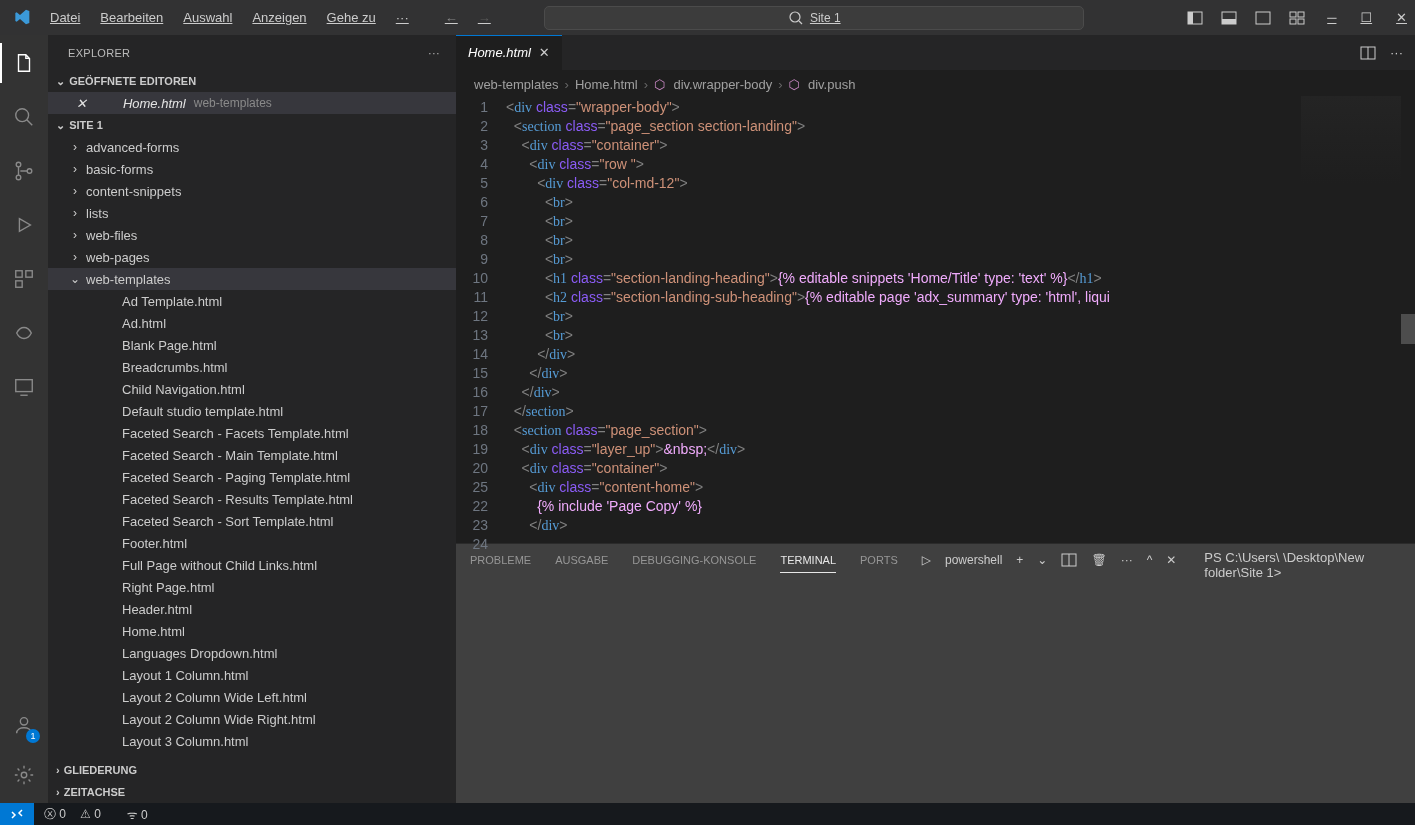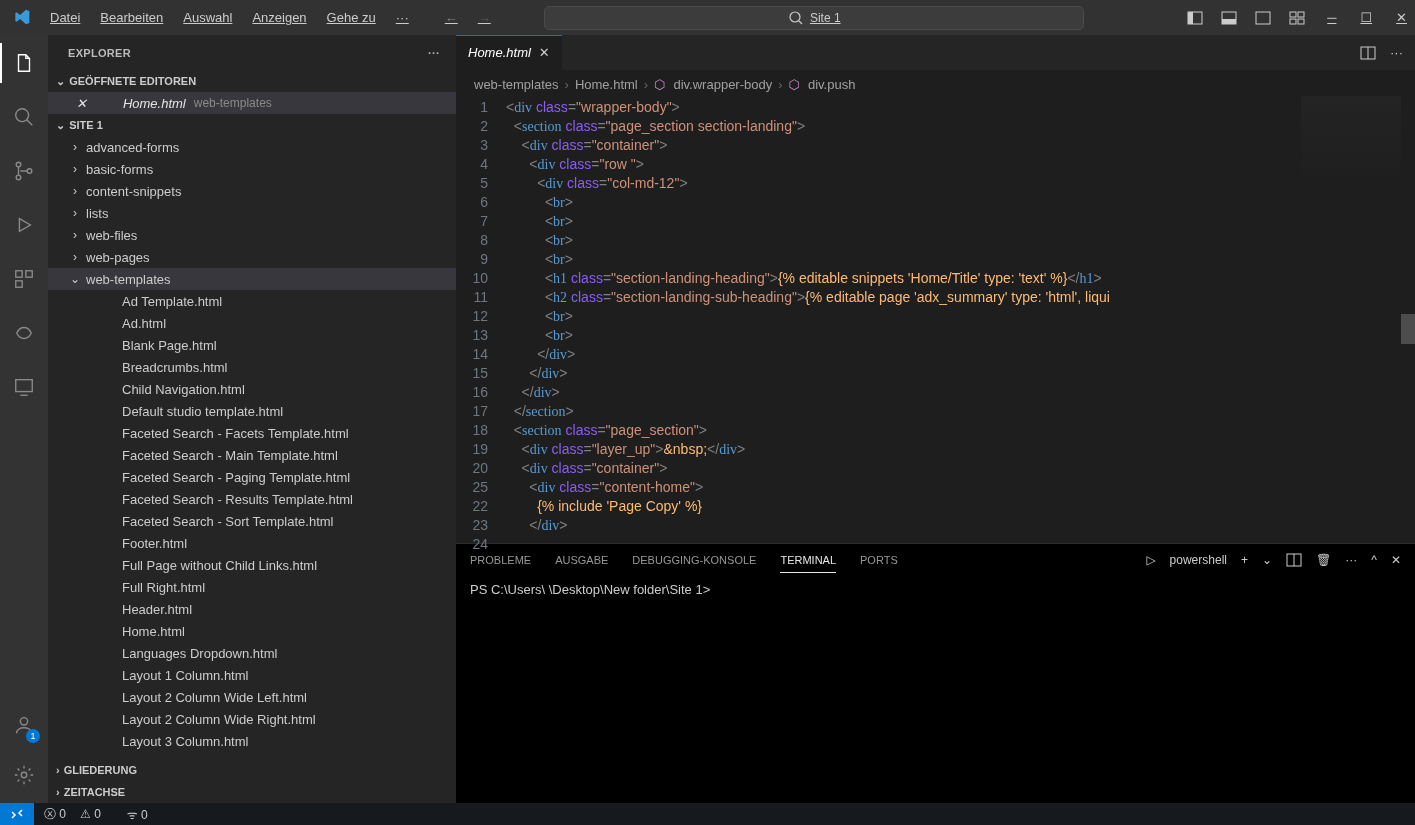--- a/index.html
+++ b/index.html
@@ -13,21 +13,21 @@
 .titlebar .right-icons { display: flex; gap: 18px; margin-left: auto; margin-right: 8px; color: #ccc; }
 .titlebar .win-controls { display: flex; gap: 24px; margin-left: 10px; color: #ccc; }
 .main { flex: 1; display: flex; min-height: 0; }
 .activitybar { width: 48px; background: #333333; display: flex; flex-direction: column; align-items: center; padding-top: 8px; gap: 14px; }
 .activitybar .ab-item { width: 48px; height: 40px; display: flex; align-items: center; justify-content: center; color: #8a8a8a; position: relative; cursor: pointer; }
 .activitybar .ab-item.active { color: #fff; }
 .activitybar .ab-item.active::before { content: ""; position: absolute; left: 0; top: 0; bottom: 0; width: 2px; background: #fff; }
 .activitybar .bottom { margin-top: auto; margin-bottom: 8px; display: flex; flex-direction: column; gap: 10px; align-items: center; }
 .activitybar .badge { position: absolute; bottom: 2px; right: 8px; background: #0078d4; color: #fff; border-radius: 8px; font-size: 9px; width: 14px; height: 14px; display: flex; align-items: center; justify-content: center; }
 .sidebar { width: 408px; background: #252526; display: flex; flex-direction: column; min-height: 0; }
-.sidebar-header { height: 35px; display: flex; align-items: center; justify-content: space-between; padding: 0 16px 0 20px; color: #bbb; font-size: 11px; letter-spacing: 0.3px; font-weight: bold; }
+.sidebar-header { height: 35px; display: flex; align-items: center; justify-content: space-between; padding: 0 16px 0 20px; color: #bbb; font-size: 11px; letter-spacing: 0.3px; }
 .sec-title { height: 22px; display: flex; align-items: center; padding-left: 8px; gap: 4px; font-weight: bold; font-size: 11px; color: #ccc; text-transform: uppercase; cursor: pointer; }
 .sec-title.sub { padding-left: 8px; }
 .open-file-row { height: 22px; display: flex; align-items: center; padding-left: 28px; gap: 8px; background: #37373d; font-style: italic; color: #e4e4e4; }
 .open-file-row .path { color: #8a8a8a; font-style: normal; font-size: 12px; }
 .tree { overflow-y: auto; flex: 1; min-height: 0; }
 .tree-row { height: 22px; display: flex; align-items: center; gap: 4px; color: #ccc; cursor: pointer; }
 .tree-row.selected { background: #37373d; }
 .tree-row .chev { width: 14px; text-align: center; color: #ccc; font-size: 12px; }
 .indent-0 { padding-left: 20px; } .indent-1 { padding-left: 34px; align-items: center; }
 .file-name { padding-left: 40px; }
@@ -39,22 +39,22 @@
 .tabbar .tab-right { margin-left: auto; display: flex; align-items: center; gap: 14px; padding-right: 12px; color: #ccc; }
 .breadcrumbs { height: 24px; display: flex; align-items: center; padding-left: 18px; gap: 6px; font-size: 13px; color: #a0a0a0; margin-top: 2px; }
 .breadcrumbs .sep { color: #666; }
 .breadcrumbs .bc-icon { color: #c586c0; margin-right: 2px; }
 .code-area { flex: 1; display: flex; min-height: 0; position: relative; }
 .gutter { width: 50px; text-align: right; padding-right: 18px; color: #6e7681; font-family: Consolas, monospace; font-size: 14px; line-height: 19px; padding-top: 2px; user-select: none; }
 .code { flex: 1; font-family: Consolas, monospace; font-size: 14px; line-height: 19px; padding-top: 2px; white-space: pre; overflow: hidden; }
 .minimap { position: absolute; right: 14px; top: 0; width: 100px; height: 88px; background: linear-gradient(#2a2a2a,#1e1e1e); opacity: 0.5; }
 .scroll-marker { position: absolute; right: 0; top: 0; bottom: 0; width: 14px; background: #1e1e1e; }
 .scroll-thumb { position: absolute; right: 0; top: 218px; width: 14px; height: 30px; background: #4d4d4d; }
-.tok-p { color: #808080; } .tok-tag { color: #569cd6; font-family: Liberation Serif, serif; } .tok-attr { color: #8b5cf6; } .tok-str { color: #ce9178; } .tok-txt { color: #fdba74; }
-.panel { height: 260px; border-top: 1px solid #2b2b2b; background: #000000; display: flex; flex-direction: column; }
+.tok-p { color: #808080; } .tok-tag { color: #569cd6; font-family: Liberation Serif, serif; } .tok-attr { color: #8b5cf6; } .tok-str { color: #ce9178; } .tok-txt { color: #f0abfc; }
+.panel { height: 260px; border-top: 1px solid #2b2b2b; background: #404040; display: flex; }
 .panel-tabs { height: 32px; display: flex; align-items: center; gap: 24px; padding: 0 14px; color: #969696; font-size: 11px; }
 .panel-tabs .ptab { cursor: pointer; padding: 6px 0; }
 .panel-tabs .ptab.active { color: #e7e7e7; border-bottom: 1px solid #e7e7e7; }
 .panel-tabs .right { margin-left: auto; display: flex; align-items: center; gap: 14px; color: #ccc; font-size: 12px; }
 .terminal-body { flex: 1; font-family: Consolas, monospace; font-size: 13px; color: #d4d4d4; padding: 6px 14px; }
 .prompt .ps { color: #cccccc; }
 .statusbar { height: 22px; background: #16191d; display: flex; align-items: center; color: #cccccc; font-size: 12px; }
 .statusbar .remote { background: #0078d4; height: 100%; width: 34px; display: flex; align-items: center; justify-content: center; color: #fff; }
 .statusbar .sb-group { display: flex; align-items: center; gap: 14px; padding-left: 10px; }
 .statusbar .sb-right { margin-left: auto; display: flex; align-items: center; gap: 16px; padding-right: 12px; }
@@ -265,21 +265,21 @@
         <div class="tree-row indent-1">
           <span class="file-name">Faceted Search - Sort Template.html</span>
         </div>
         <div class="tree-row indent-1">
           <span class="file-name">Footer.html</span>
         </div>
         <div class="tree-row indent-1">
           <span class="file-name">Full Page without Child Links.html</span>
         </div>
         <div class="tree-row indent-1">
-          <span class="file-name">Full Right.html</span>
+          <span class="file-name">Right Page.html</span>
         </div>
         <div class="tree-row indent-1">
           <span class="file-name">Header.html</span>
         </div>
         <div class="tree-row indent-1">
           <span class="file-name">Home.html</span>
         </div>
         <div class="tree-row indent-1">
           <span class="file-name">Languages Dropdown.html</span>
         </div>

